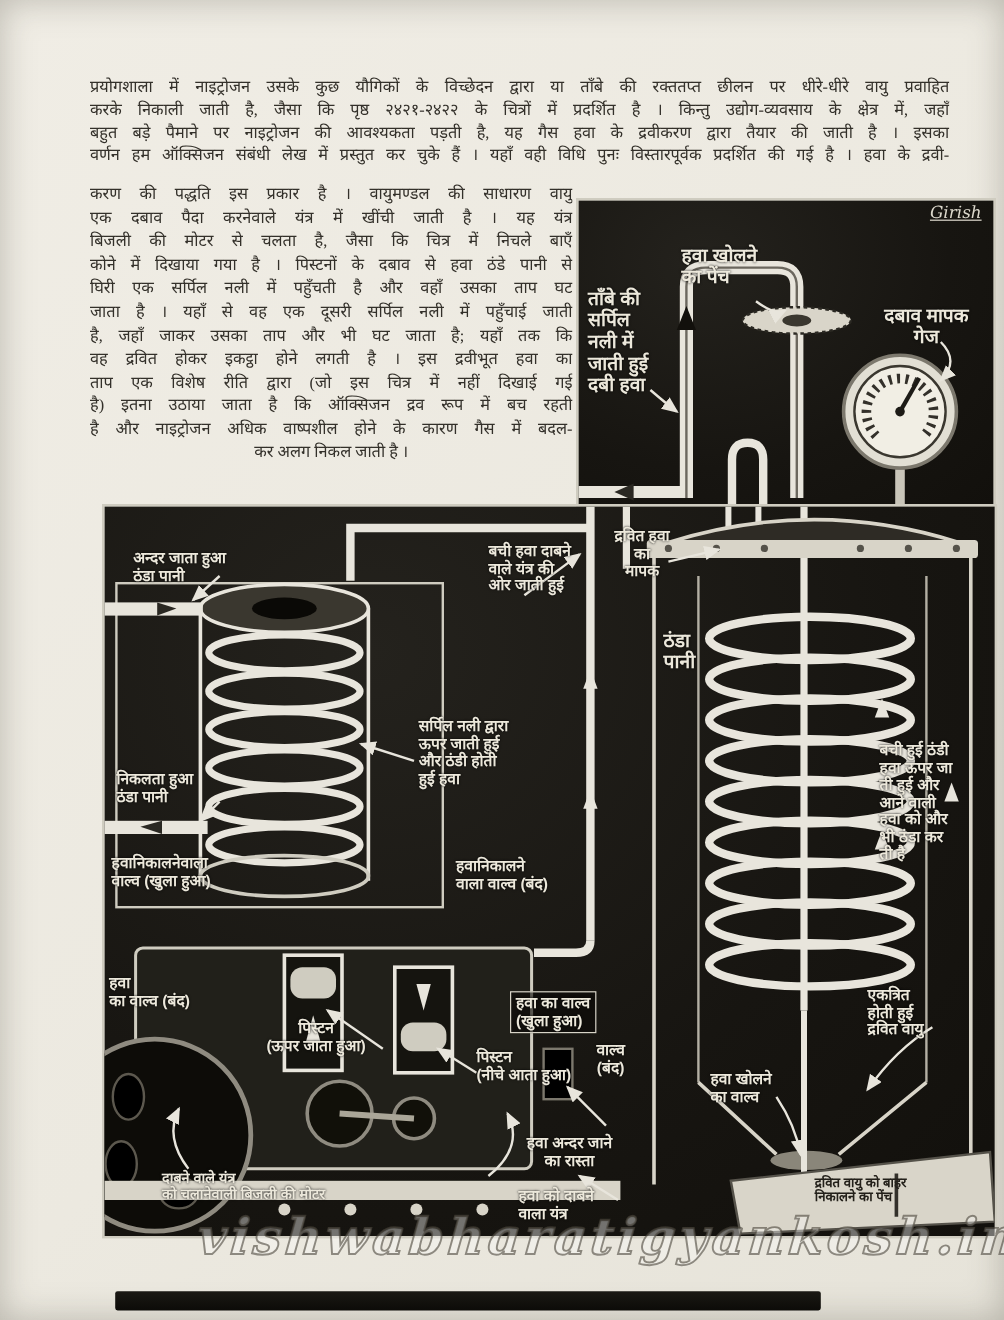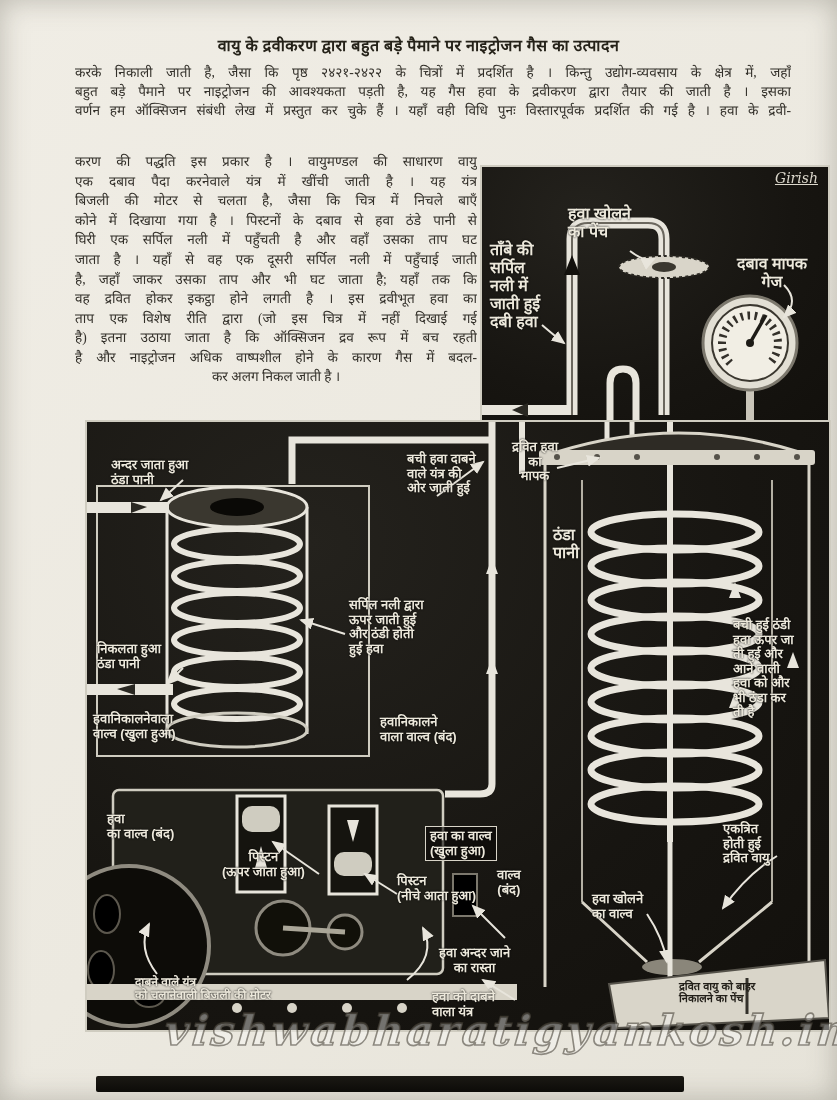--- a/index.html
+++ b/index.html
@@ -55,23 +55,23 @@
   .scan-bar{
     position:absolute; left:96px; top:1076px; width:588px; height:16px; z-index:4;
     background:linear-gradient(180deg,#1b1914,#0c0b08); border-radius:2px;
   }
 </style>
 </head>
 <body>
 
 <div class="page">
 
-  <h1 class="title">वायु के द्रवीकरण द्वारा बहुत बड़े पैमाने पर नाइट्रोजन गैस का उत्पादन</h1>
 
   <div class="para para-full">
+      <div class="tline">प्रयोगशाला में नाइट्रोजन उसके कुछ यौगिकों के विच्छेदन द्वारा या ताँबे की रक्ततप्त छीलन पर धीरे-धीरे वायु प्रवाहित</div>
       <div class="tline">करके निकाली जाती है, जैसा कि पृष्ठ २४२१-२४२२ के चित्रों में प्रदर्शित है । किन्तु उद्योग-व्यवसाय के क्षेत्र में, जहाँ</div>
       <div class="tline">बहुत बड़े पैमाने पर नाइट्रोजन की आवश्यकता पड़ती है, यह गैस हवा के द्रवीकरण द्वारा तैयार की जाती है । इसका</div>
       <div class="tline">वर्णन हम ऑक्सिजन संबंधी लेख में प्रस्तुत कर चुके हैं । यहाँ वही विधि पुनः विस्तारपूर्वक प्रदर्शित की गई है । हवा के द्रवी-</div>
     </div>
   <div class="para para-left">
       <div class="tline">करण की पद्धति इस प्रकार है । वायुमण्डल की साधारण वायु</div>
       <div class="tline">एक दबाव पैदा करनेवाले यंत्र में खींची जाती है । यह यंत्र</div>
       <div class="tline">बिजली की मोटर से चलता है, जैसा कि चित्र में निचले बाएँ</div>
       <div class="tline">कोने में दिखाया गया है । पिस्टनों के दबाव से हवा ठंडे पानी से</div>
       <div class="tline">घिरी एक सर्पिल नली में पहुँचती है और वहाँ उसका ताप घट</div>
@@ -268,21 +268,21 @@
 वाल्व (खुला हुआ)</div>
     <div class="lbl" style="left:293px;top:293px;">हवानिकालने
 वाला वाल्व (बंद)</div>
     <div class="lbl" style="left:646px;top:196px; width:92px;">बची हुई ठंडी
 हवा ऊपर जा
 ती हुई और
 आने वाली
 हवा को और
 भी ठंडा कर
 ती है</div>
-    <div class="lbl" style="left:20px;  top:390px;">हवा
+    <div class="lbl" style="left:4px;  top:390px;">हवा
 का वाल्व (बंद)</div>
     <div class="lbl" style="left:135px;top:428px; text-align:center;">पिस्टन
 (ऊपर जाता हुआ)</div>
     <div class="lbl boxed" style="left:338px;top:404px;">हवा का वाल्व
 (खुला हुआ)</div>
     <div class="lbl" style="left:410px;top:446px; text-align:center;">वाल्व
 (बंद)</div>
     <div class="lbl" style="left:310px;top:452px;">पिस्टन
 (नीचे आता हुआ)</div>
     <div class="lbl" style="left:636px;top:400px;">एकत्रित

